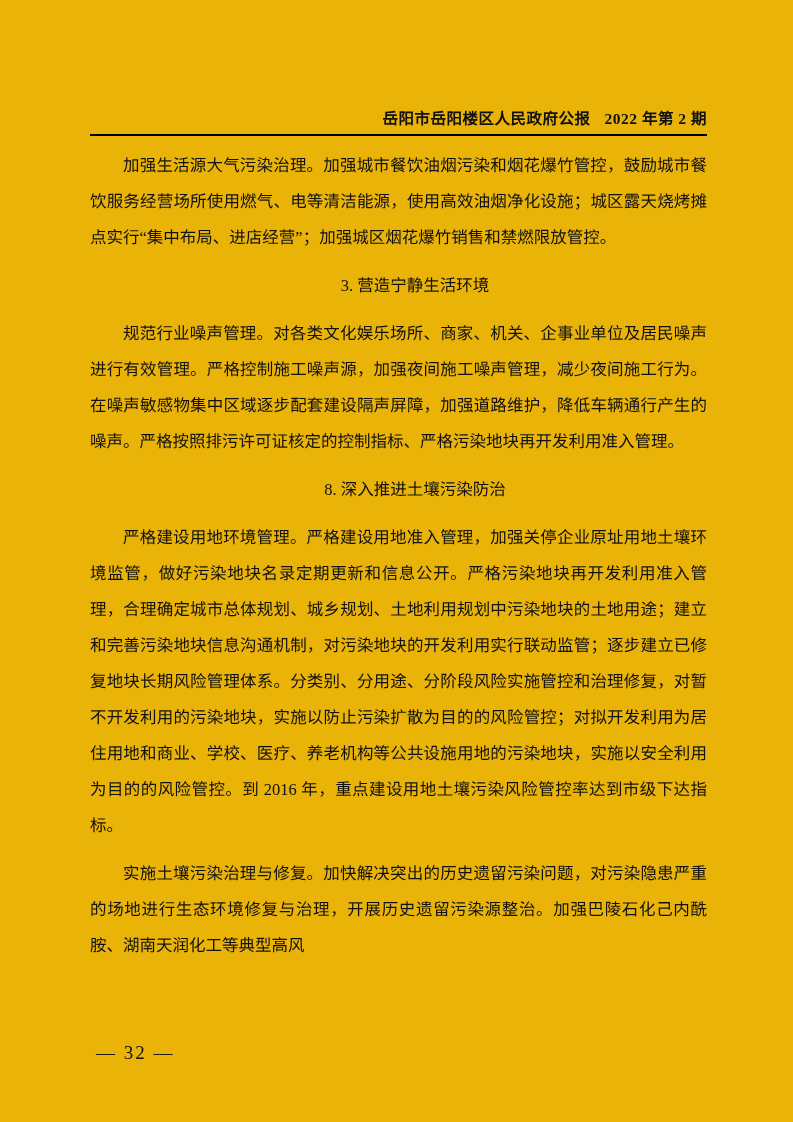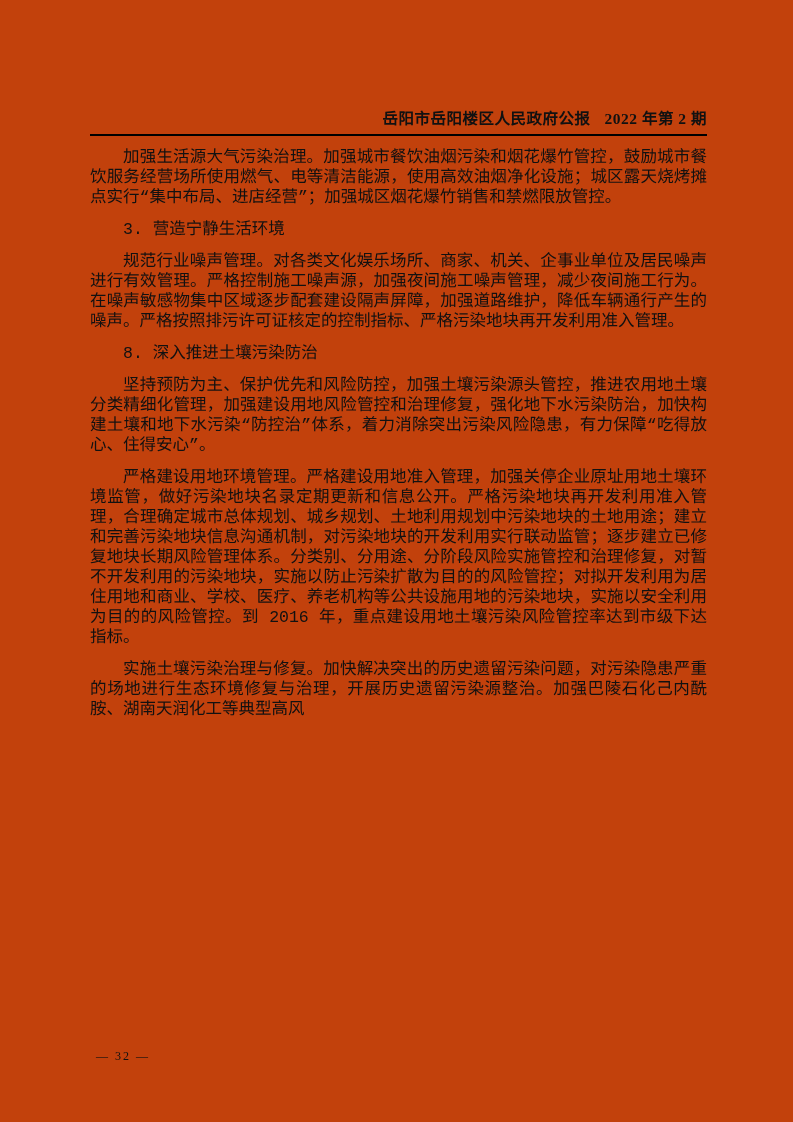--- a/index.html
+++ b/index.html
@@ -5,21 +5,21 @@
   html, body {
     margin: 0;
     padding: 0;
     background: #e9e9e9;
   }
   .page {
     position: relative;
     width: 793px;
     height: 1122px;
     margin: 0 auto;
-    background: #c2410c;
+    background: #eab308;
     box-sizing: border-box;
     padding: 106px 86px 0 90px;
     font-family: "Liberation Serif", "DejaVu Serif", serif;
     color: #111111;
     overflow: hidden;
   }
   .header {
     text-align: right;
     font-size: 15.5px;
     font-weight: 700;
@@ -29,53 +29,51 @@
     white-space: nowrap;
   }
   .header .issue {
     margin-left: 14px;
   }
   .body-text {
     margin-top: 10px;
   }
   .body-text p {
     font-size: 16.5px;
-    line-height: 20px;
+    line-height: 36px;
     margin: 12px 0;
     text-indent: 2em;
     text-align: justify;
     text-justify: inter-ideograph;
-    font-family: Liberation Mono, monospace;
   }
   .body-text p.section-heading {
-    text-align: left;
+    text-align: center;
   }
   .footer {
     position: absolute;
     left: 96px;
     bottom: 58px;
-    font-size: 12px;
+    font-size: 19px;
     letter-spacing: 2px;
     color: #111111;
   }
 </style>
 </head>
 <body>
 
 <div class="page">
 
   <div class="header">
     <span>岳阳市岳阳楼区人民政府公报</span><span class="issue">2022 年第 2 期</span>
   </div>
 
   <div class="body-text">
     <p>加强生活源大气污染治理。加强城市餐饮油烟污染和烟花爆竹管控，鼓励城市餐饮服务经营场所使用燃气、电等清洁能源，使用高效油烟净化设施；城区露天烧烤摊点实行“集中布局、进店经营”；加强城区烟花爆竹销售和禁燃限放管控。</p>
     <p class="section-heading">3. 营造宁静生活环境</p>
     <p>规范行业噪声管理。对各类文化娱乐场所、商家、机关、企事业单位及居民噪声进行有效管理。严格控制施工噪声源，加强夜间施工噪声管理，减少夜间施工行为。在噪声敏感物集中区域逐步配套建设隔声屏障，加强道路维护，降低车辆通行产生的噪声。严格按照排污许可证核定的控制指标、严格污染地块再开发利用准入管理。</p>
     <p class="section-heading">8. 深入推进土壤污染防治</p>
-    <p>坚持预防为主、保护优先和风险防控，加强土壤污染源头管控，推进农用地土壤分类精细化管理，加强建设用地风险管控和治理修复，强化地下水污染防治，加快构建土壤和地下水污染“防控治”体系，着力消除突出污染风险隐患，有力保障“吃得放心、住得安心”。</p>
     <p>严格建设用地环境管理。严格建设用地准入管理，加强关停企业原址用地土壤环境监管，做好污染地块名录定期更新和信息公开。严格污染地块再开发利用准入管理，合理确定城市总体规划、城乡规划、土地利用规划中污染地块的土地用途；建立和完善污染地块信息沟通机制，对污染地块的开发利用实行联动监管；逐步建立已修复地块长期风险管理体系。分类别、分用途、分阶段风险实施管控和治理修复，对暂不开发利用的污染地块，实施以防止污染扩散为目的的风险管控；对拟开发利用为居住用地和商业、学校、医疗、养老机构等公共设施用地的污染地块，实施以安全利用为目的的风险管控。到 2016 年，重点建设用地土壤污染风险管控率达到市级下达指标。</p>
     <p>实施土壤污染治理与修复。加快解决突出的历史遗留污染问题，对污染隐患严重的场地进行生态环境修复与治理，开展历史遗留污染源整治。加强巴陵石化己内酰胺、湖南天润化工等典型高风</p>
   </div>
 
   <div class="footer">— 32 —</div>
 
 </div>
 
 </body></html>

